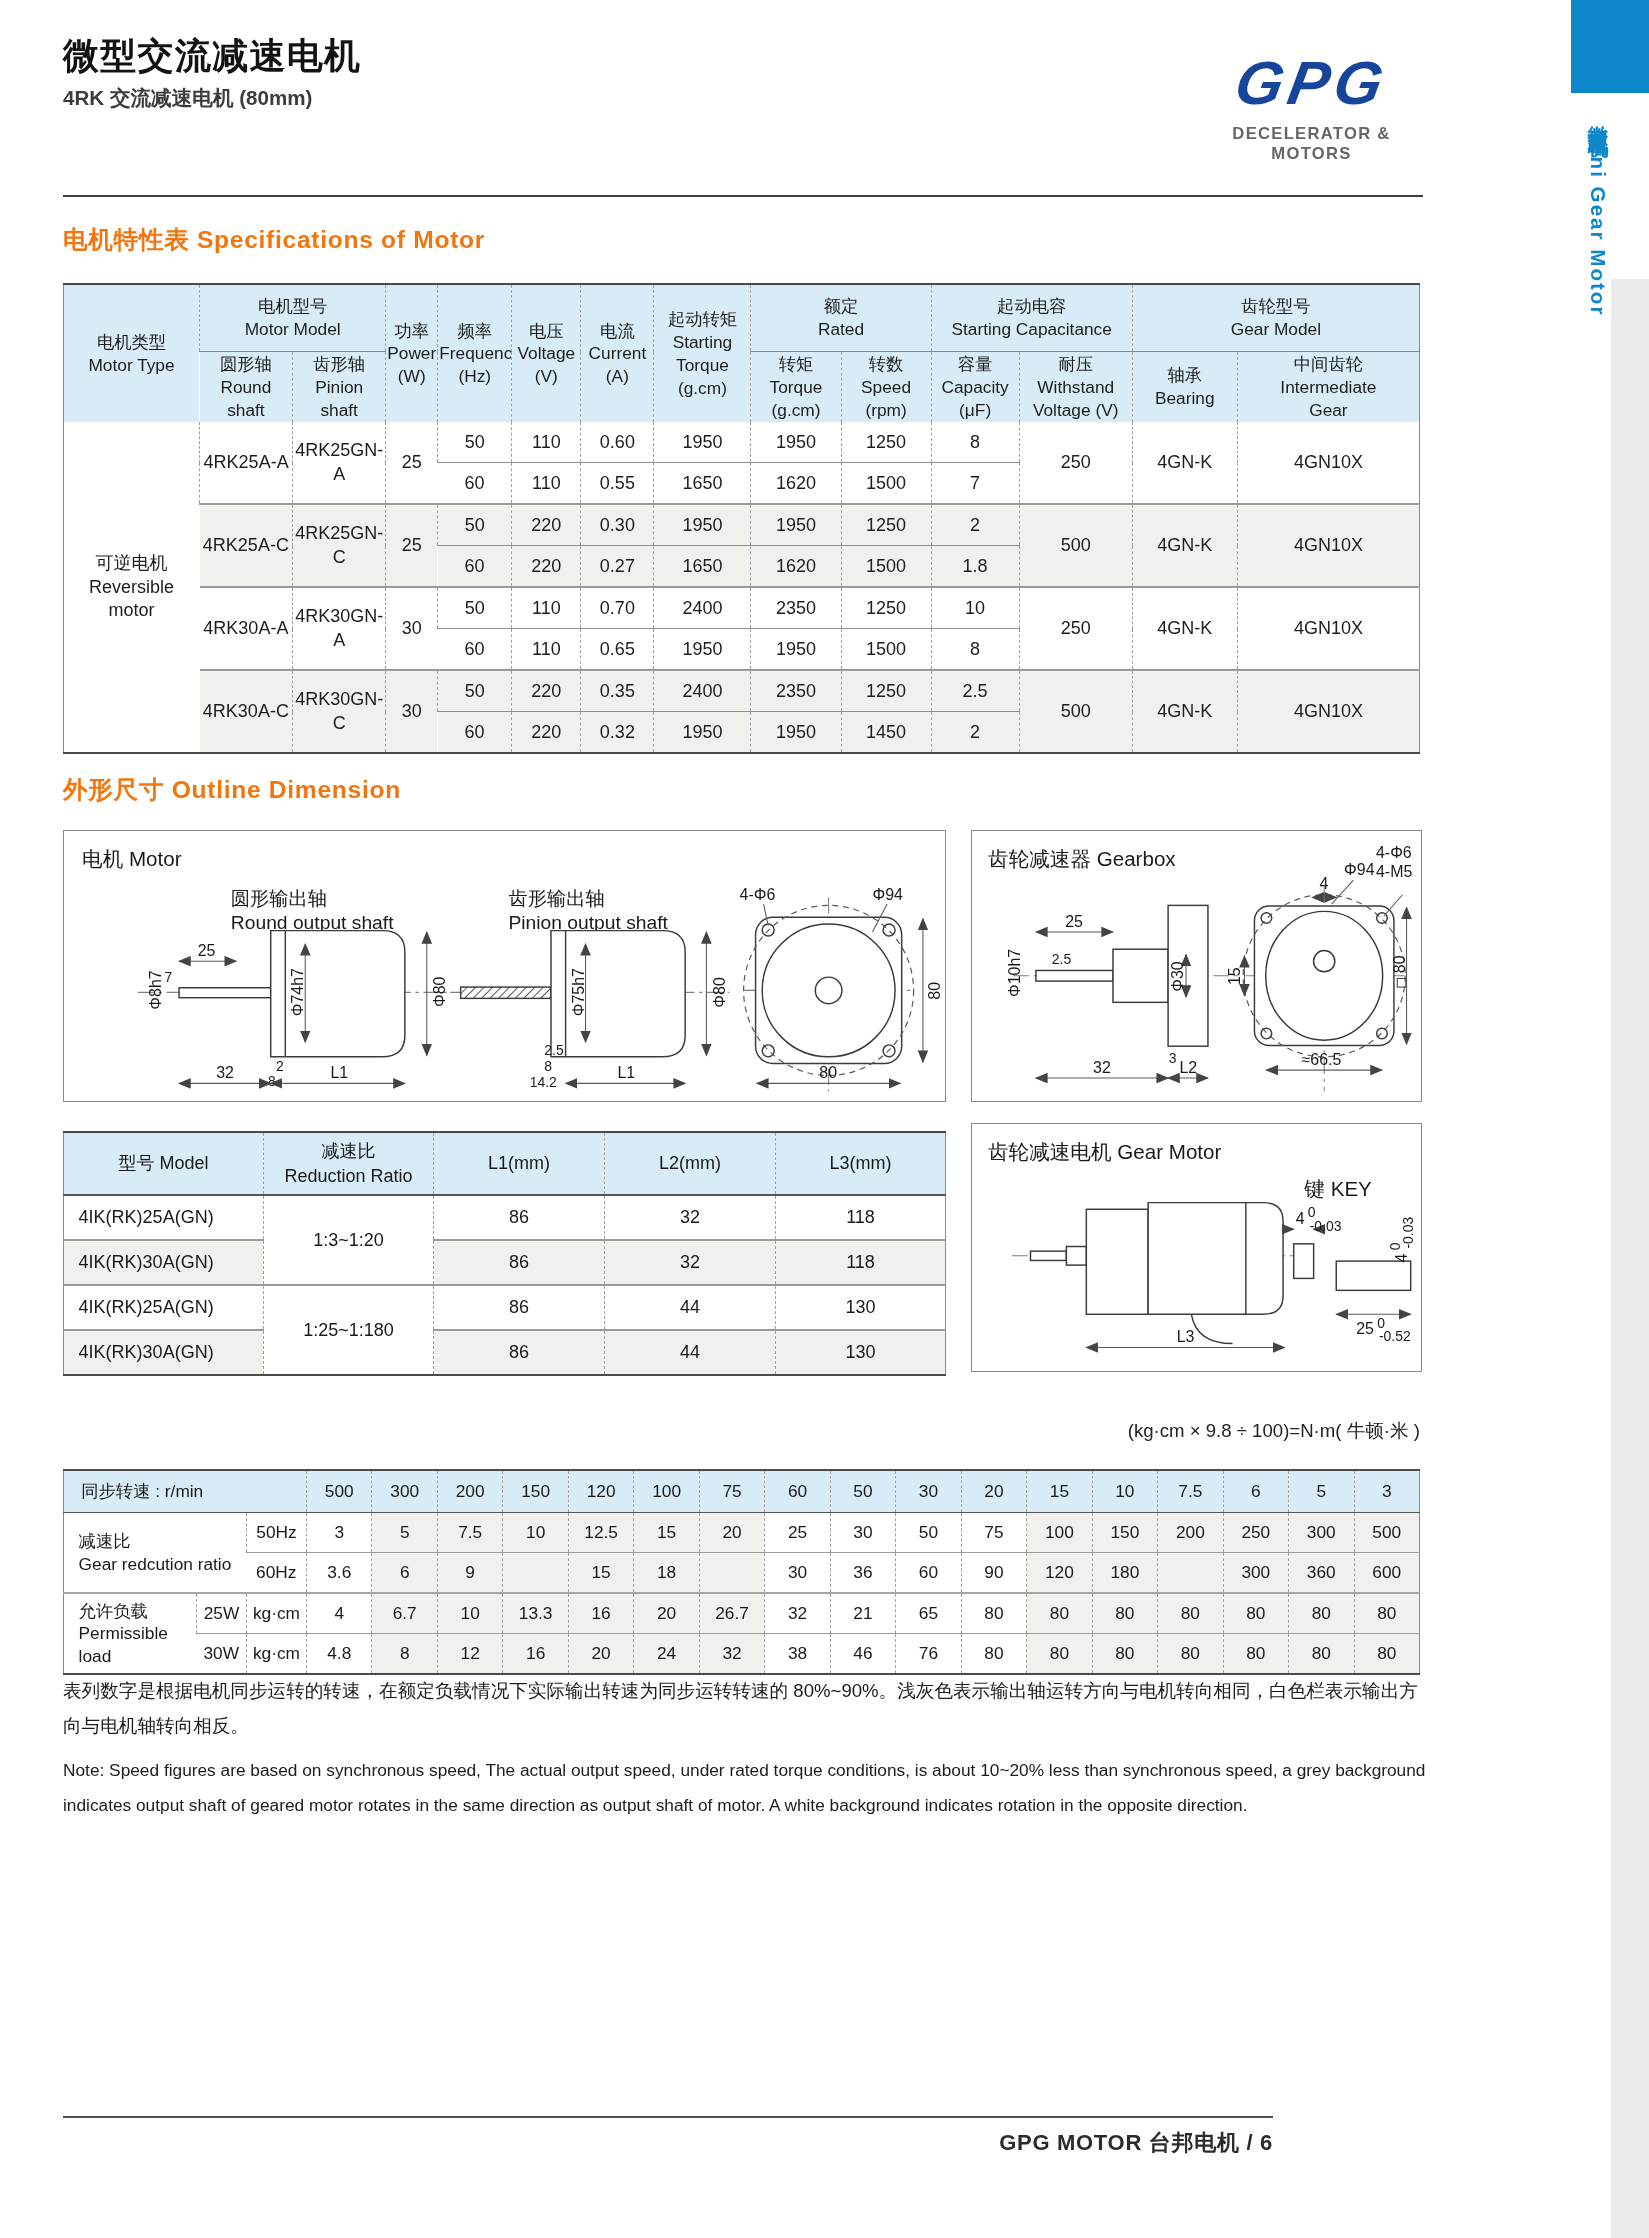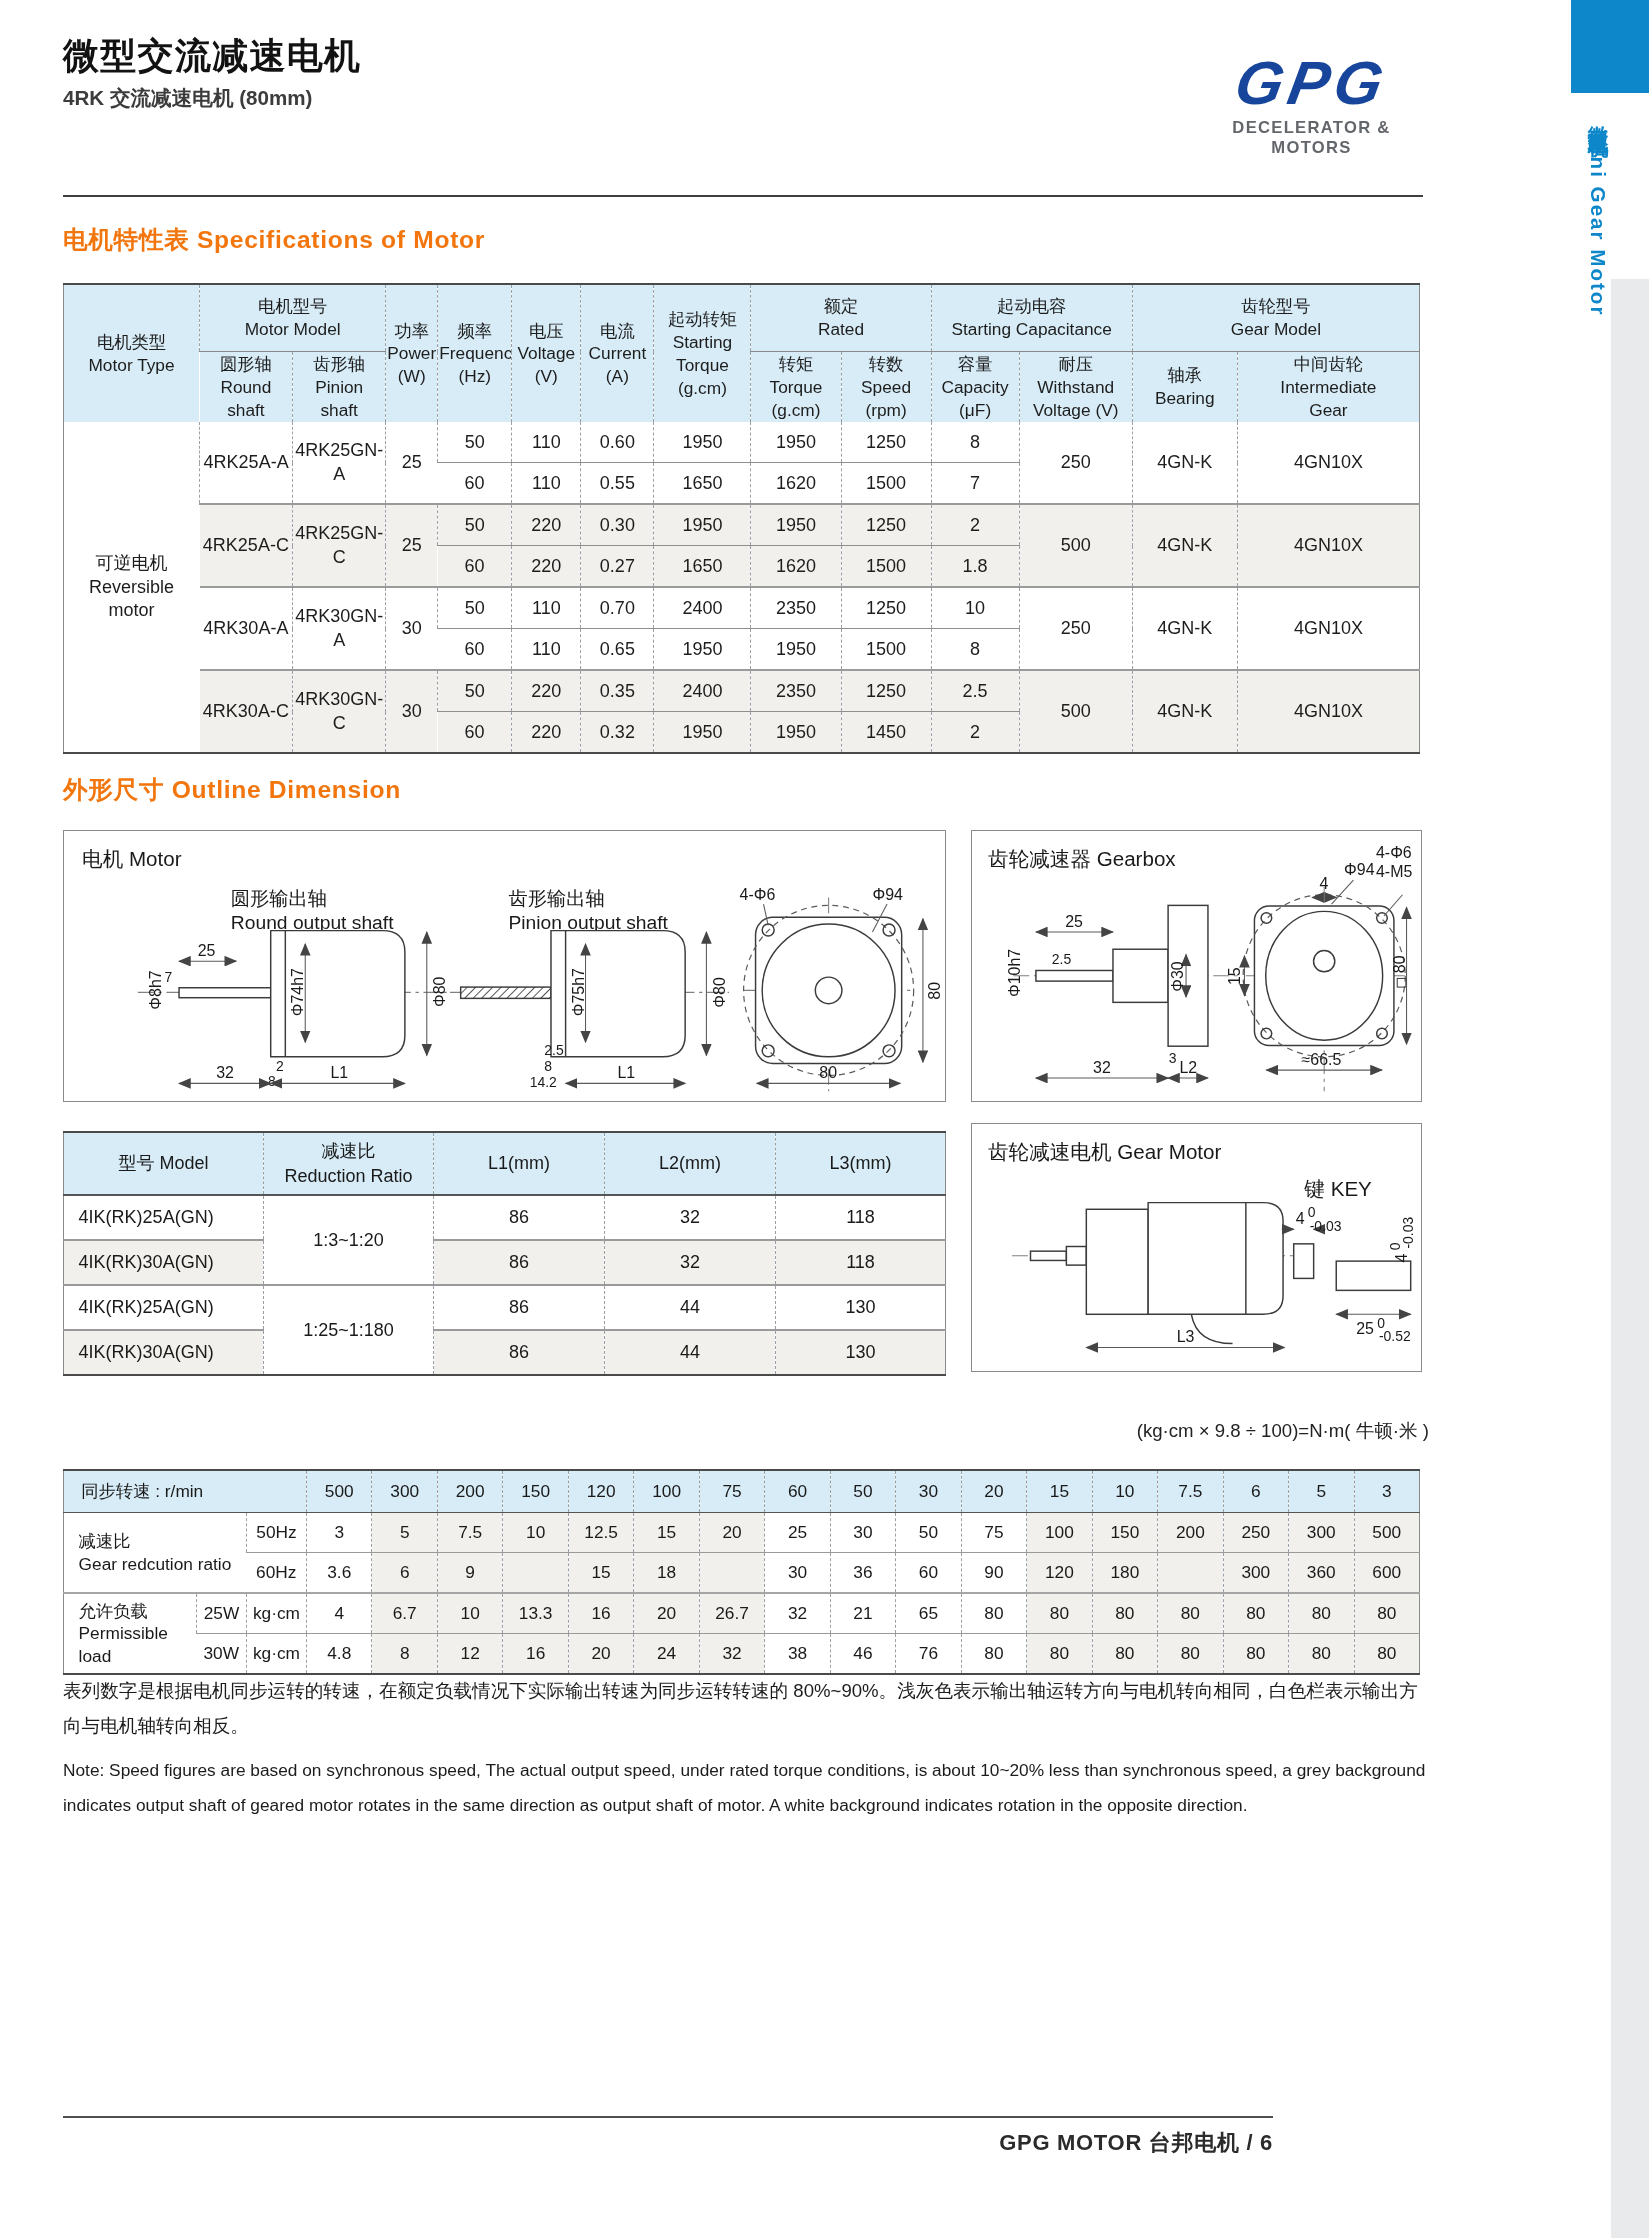--- a/index.html
+++ b/index.html
@@ -4,21 +4,21 @@
 <style>
   html,body{margin:0;padding:0;background:#ffffff;}
   body{font-family:"Liberation Sans",sans-serif;color:#1a1a1a;}
   .page{position:relative;width:1649px;height:2239px;background:#fff;overflow:hidden;}
 
   
   .page-title{position:absolute;left:63px;top:32px;font-size:36px;font-weight:bold;color:#121212;letter-spacing:1.3px;}
   .page-subtitle{position:absolute;left:63px;top:84px;font-size:20.6px;font-weight:bold;color:#3c3c3c;}
   .logo{position:absolute;left:1197px;top:53px;width:229px;text-align:center;}
   .logo-brand{display:inline-block;font-size:61px;font-style:italic;font-weight:900;color:#17459c;letter-spacing:5.3px;line-height:1;transform:skewX(-10deg);}
-  .logo-tag{font-size:16.6px;font-weight:bold;color:#63666b;letter-spacing:1.3px;margin-top:4px;}
+  .logo-tag{font-size:16.6px;font-weight:bold;color:#63666b;letter-spacing:1.3px;margin-top:10px;}
   .header-rule{position:absolute;left:63px;top:195px;width:1360px;height:0;border-top:2.7px solid #3f3f3f;}
 
   
   .side-blue{position:absolute;right:0;top:0;width:78px;height:93px;background:#0d87c9;}
   .side-gray{position:absolute;right:0;top:279px;width:38px;height:1959px;background:#e9eaec;}
   .side-text{position:absolute;right:37px;top:110px;writing-mode:vertical-rl;text-orientation:mixed;font-size:20.6px;font-weight:bold;color:#0d87c9;letter-spacing:2px;}
 
   
   .sec{position:absolute;font-size:24.6px;font-weight:bold;color:#f2760d;letter-spacing:0.7px;}
 
@@ -62,21 +62,21 @@
   .dims-table th,.dims-table td{border-left:0.7px dashed #9aa0a6;font-weight:normal;text-align:center;font-size:18px;line-height:1.35;}
   .dims-table tr>*:first-child{border-left:none;}
   .dims-table th{background:#d7ecf7;height:59px;border-bottom:2px solid #555;}
   .dims-table td{height:41px;}
   .dims-table .model{text-align:left;padding-left:14.6px;}
   .dims-table .g{background:#f1f0ec;}
   .dims-table .sep td{border-top:2px solid #9a9a9a;}
 
   
   .tq-head{position:absolute;left:63px;top:1409px;width:1357px;}
-  .tq-formula{position:absolute;right:220px;top:1418px;font-size:18.6px;color:#222;}
+  .tq-formula{position:absolute;right:229px;top:1418px;font-size:18.6px;color:#222;}
   .tq-table{position:absolute;left:63px;top:1469px;width:1357px;
     border-top:2px solid #4a4a4a;border-bottom:2px solid #4a4a4a;
     border-left:0.7px solid #8a8a8a;border-right:0.7px solid #8a8a8a;}
   .tq-table td{border-left:0.7px dashed #9aa0a6;text-align:center;font-size:17.3px;line-height:1.3;}
   .tq-table tr>*:first-child{border-left:none;}
   .tq-table .th td{background:#d7ecf7;height:39px;border-bottom:1.3px solid #555;}
   .tq-table .th .sync{text-align:left;padding-left:17.3px;}
   .tq-table tbody td{height:37px;}
   .tq-table .lab{text-align:left;padding-left:14.6px;}
   .tq-table .sh{background:#f1f0ec;}

